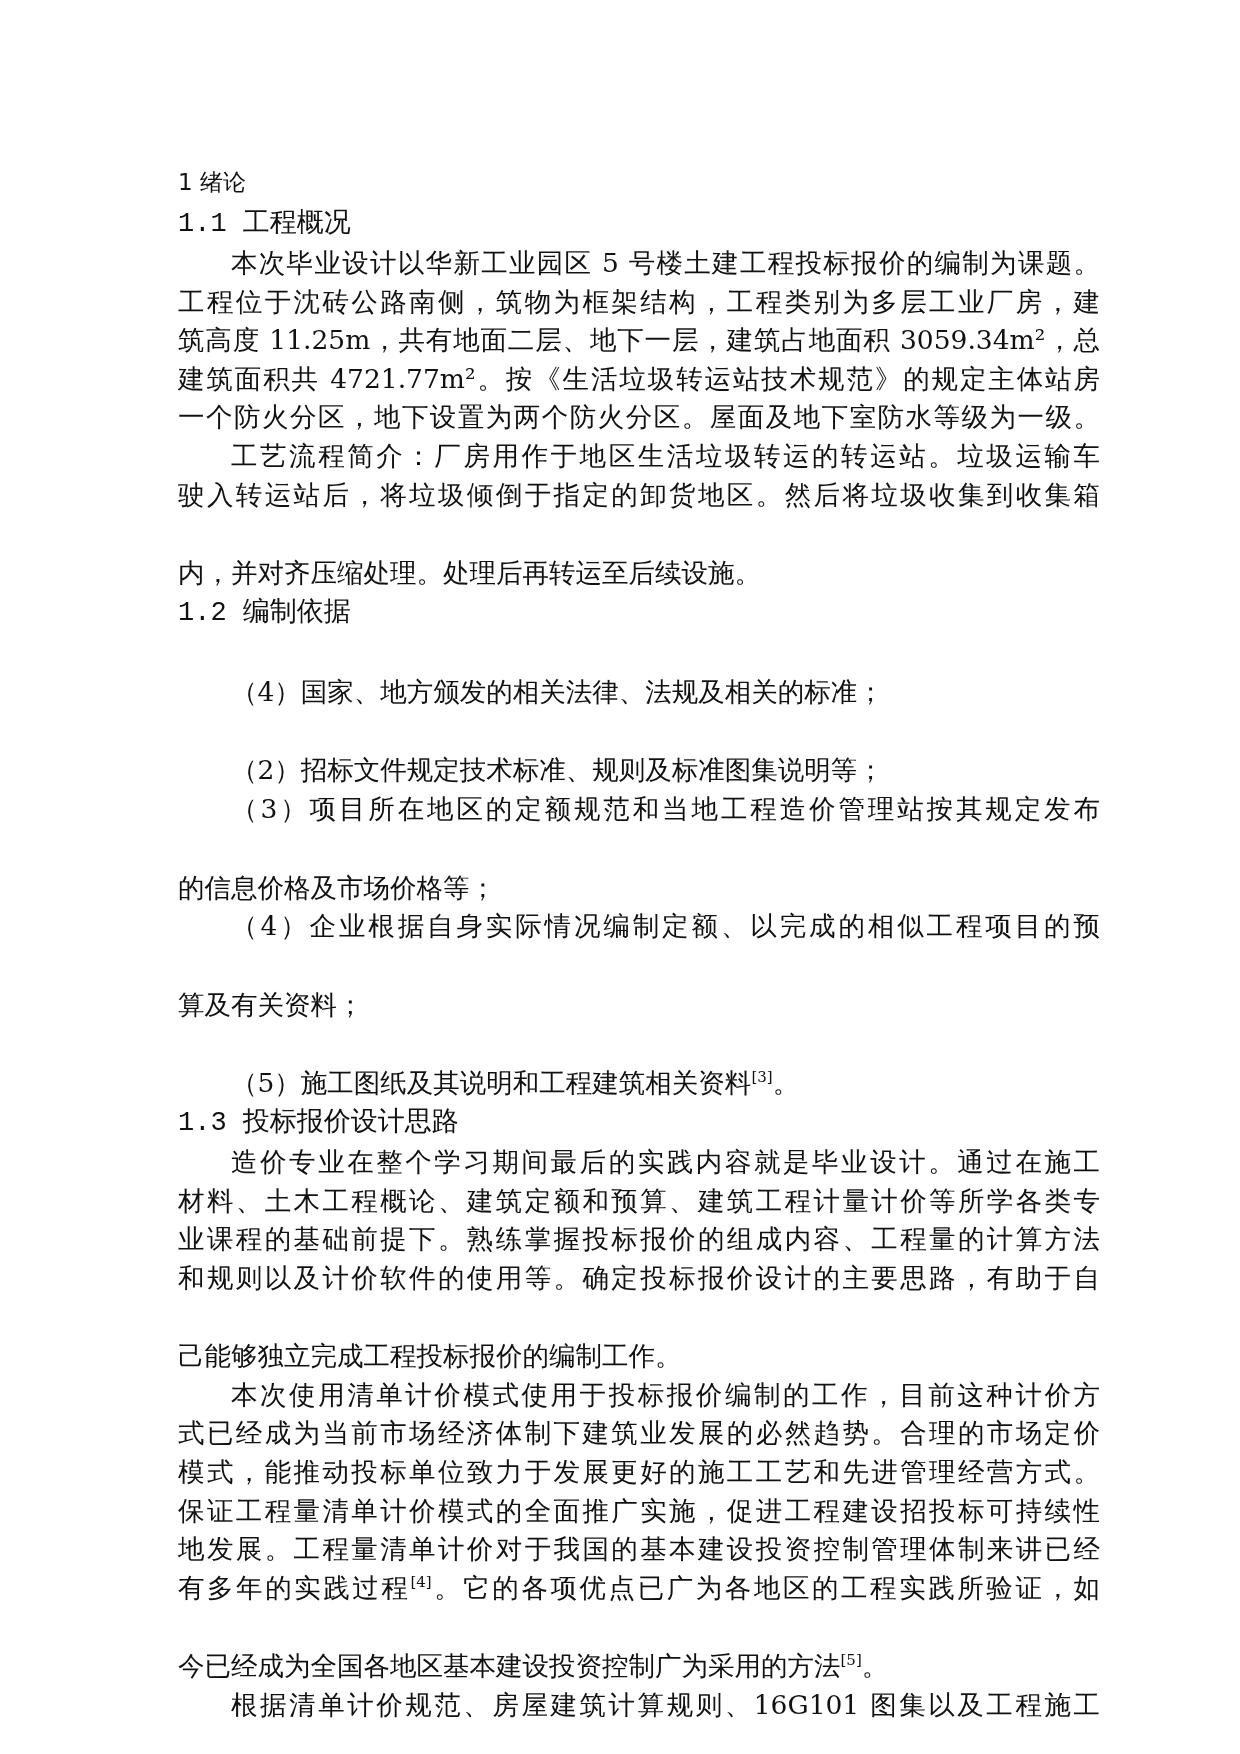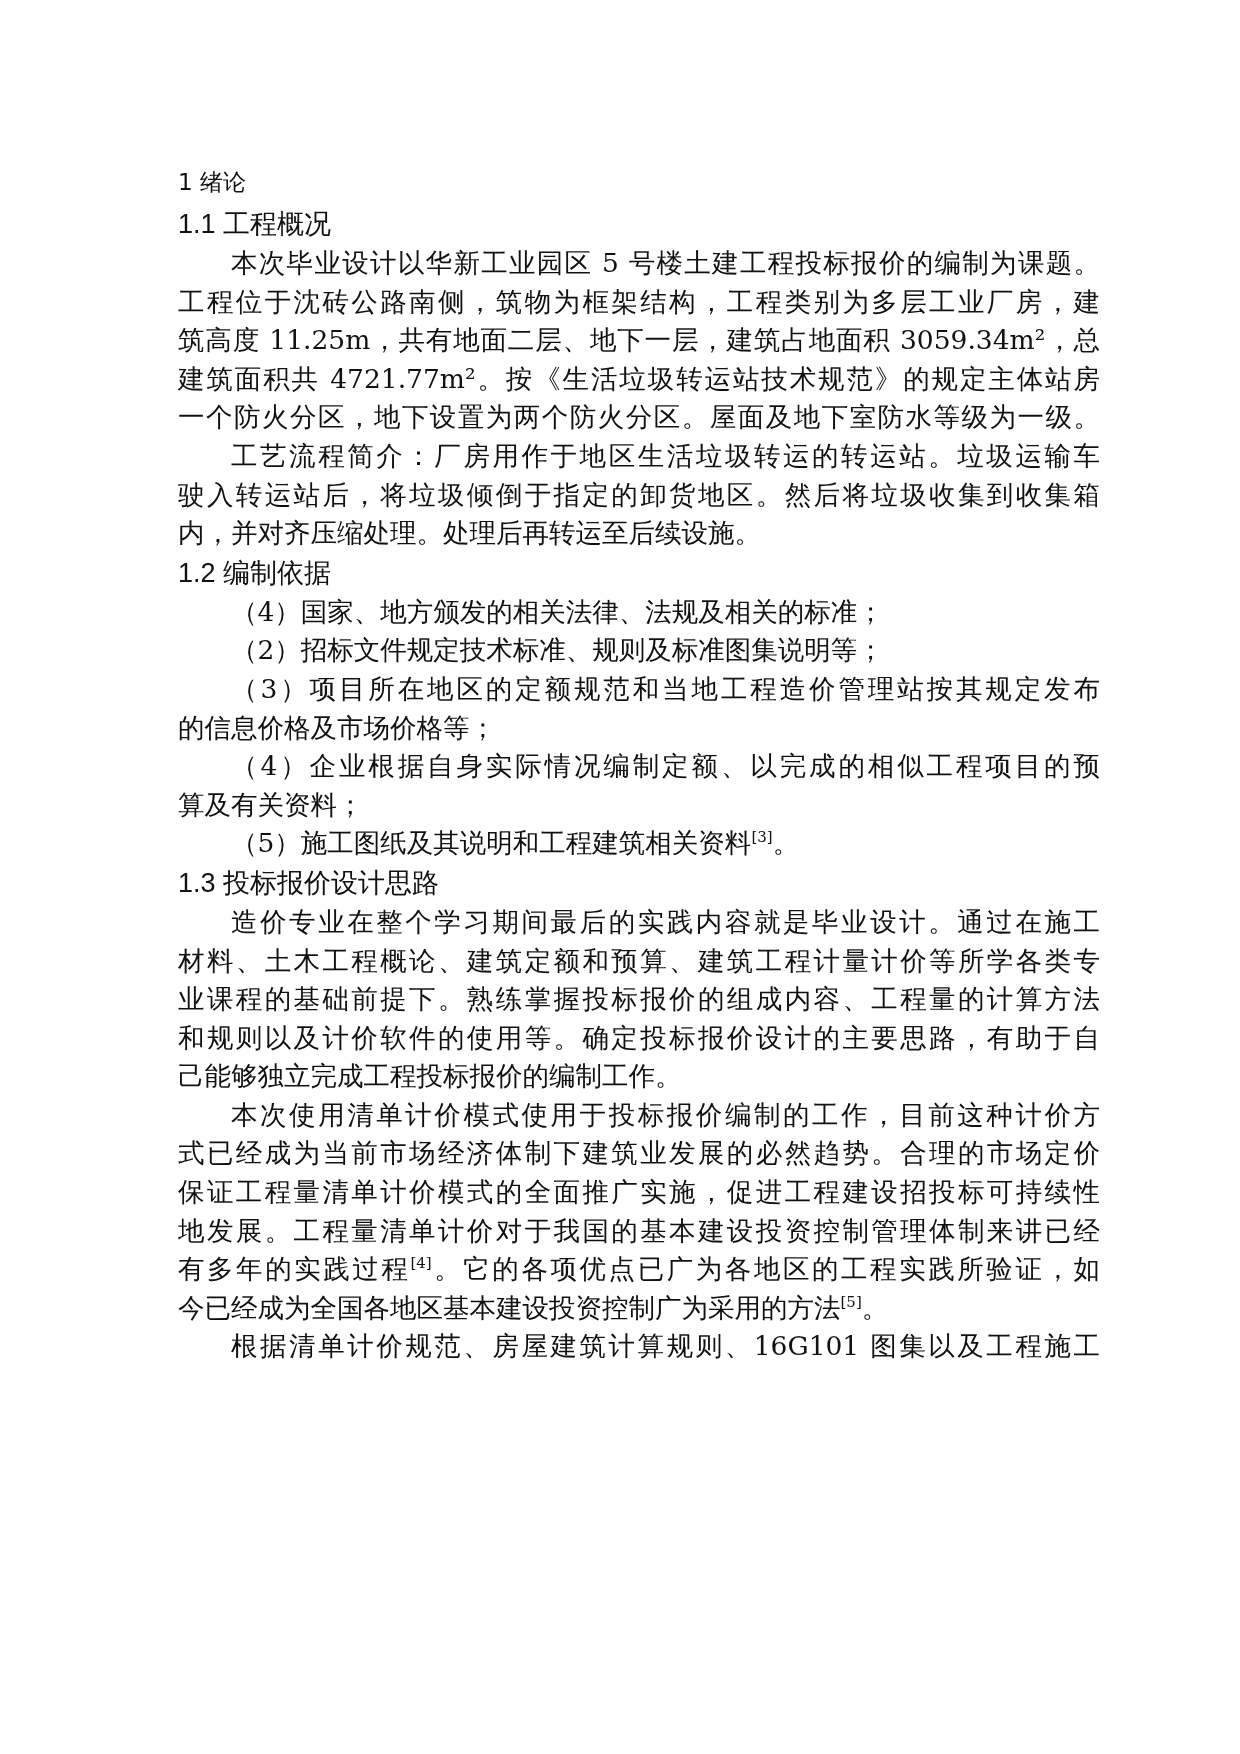--- a/index.html
+++ b/index.html
@@ -2,24 +2,24 @@
 <html><head>
   <meta charset="utf-8">
   <style>
     html, body { margin: 0; padding: 0; background: #ffffff; }
     body { width: 1240px; height: 1754px; position: relative; overflow: hidden;
       font-family: "DejaVu Serif", "Liberation Serif", serif; color: #111; }
     .page { position: absolute; left: 178px; top: 160px; width: 922px; }
     .h1 { font-size: 23px; line-height: 44px; height: 44px; margin: 0; font-weight: normal;
       font-family: "DejaVu Sans", "Liberation Sans", sans-serif; }
     .h2 { font-size: 27px; line-height: 40px; height: 40px; margin: 0; font-weight: normal;
-      font-family: Liberation Sans, sans-serif; }
+      font-family: Liberation Mono, monospace; }
     .line { font-size: 26.5px; line-height: 38.6px; height: 38.6px; white-space: nowrap;
       text-align: justify; text-align-last: justify; overflow: hidden; }
-    .line.last { text-align-last: left; }
+    .line.last { text-align-last: left; margin-top: 40px; }
     .indent { padding-left: 53px; }
     .ref { font-size: 15px; vertical-align: super; line-height: 0; }
   </style>
 </head>
 <body>
 
 <div class="page">
   <div class="h1">1 绪论</div>
   <div class="h2">1.1 工程概况</div>
 
@@ -51,20 +51,21 @@
   <div>
     <div class="line indent">造价专业在整个学习期间最后的实践内容就是毕业设计。通过在施工</div>
     <div class="line">材料、土木工程概论、建筑定额和预算、建筑工程计量计价等所学各类专</div>
     <div class="line">业课程的基础前提下。熟练掌握投标报价的组成内容、工程量的计算方法</div>
     <div class="line">和规则以及计价软件的使用等。确定投标报价设计的主要思路，有助于自</div>
     <div class="line last">己能够独立完成工程投标报价的编制工作。</div>
   </div>
   <div>
     <div class="line indent">本次使用清单计价模式使用于投标报价编制的工作，目前这种计价方</div>
     <div class="line">式已经成为当前市场经济体制下建筑业发展的必然趋势。合理的市场定价</div>
+    <div class="line">模式，能推动投标单位致力于发展更好的施工工艺和先进管理经营方式。</div>
     <div class="line">保证工程量清单计价模式的全面推广实施，促进工程建设招投标可持续性</div>
     <div class="line">地发展。工程量清单计价对于我国的基本建设投资控制管理体制来讲已经</div>
     <div class="line"><span>有多年的实践过程</span><span class="ref">[4]</span><span>。它的各项优点已广为各地区的工程实践所验证，如</span></div>
     <div class="line last"><span>今已经成为全国各地区基本建设投资控制广为采用的方法</span><span class="ref">[5]</span><span>。</span></div>
   </div>
   <div>
     <div class="line indent">根据清单计价规范、房屋建筑计算规则、16G101 图集以及工程施工</div>
   </div>
 </div>
 

